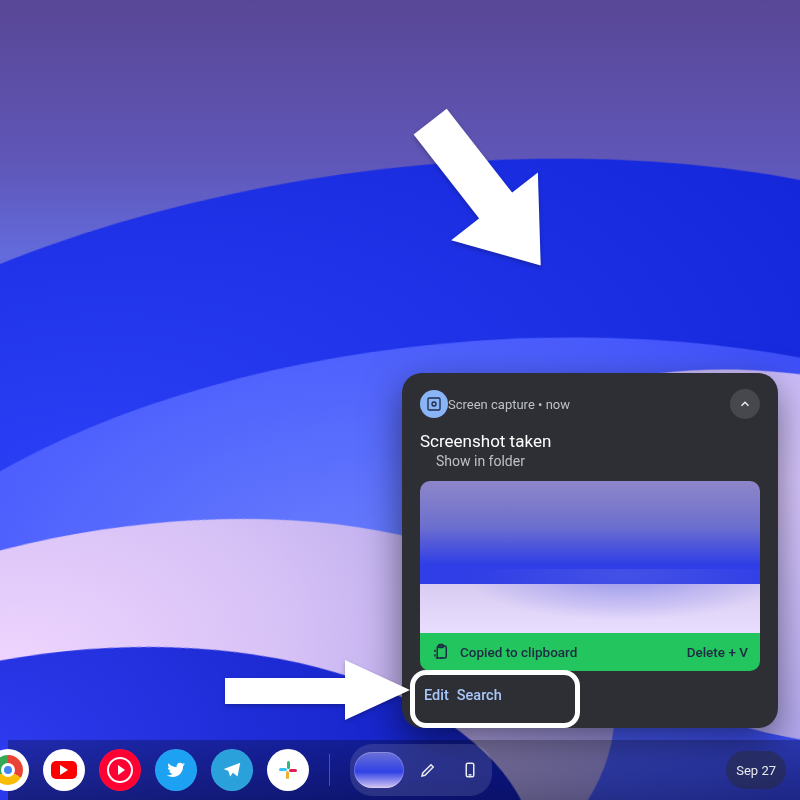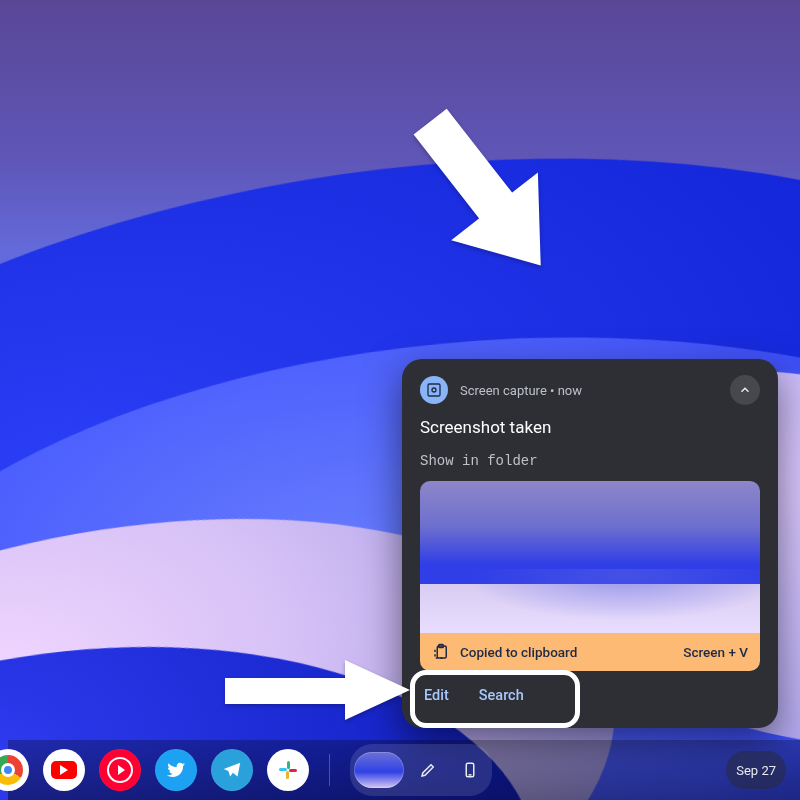--- a/index.html
+++ b/index.html
@@ -172,39 +172,39 @@
     width: 376px;
     border-radius: 20px;
     background: #2d2f35;
     color: #e8eaed;
     box-shadow: 0 14px 38px rgba(0,0,0,.5);
     overflow: hidden;
     display:flex;flex-direction:column;
   }
   .notif-header {
     padding: 16px 18px 0 18px;
-    display:flex;align-items:center;gap:12px;
+    display:flex;align-items:center;
   }
   .notif-app-badge {
     width:28px;height:28px;border-radius:50%;
     background:#8ab4f8;display:flex;align-items:center;justify-content:center;
     color:#202124;
     flex:0 0 auto;
   }
   .notif-app-badge svg{stroke:#1f2a44;fill:none;}
   .notif-source { font-size:13px; color:#bdc1c6; }
   .notif-source .when::before{content:"  •  ";}
   .notif-collapse {
     width:30px;height:30px;border-radius:50%;
     background:#46484e;display:flex;align-items:center;justify-content:center;
     color:#e8eaed;flex:0 0 auto;
   }
   .notif-body { padding: 10px 18px 0 18px; }
-  .notif-title { font-size:17px; color:#fff; margin:2px 0 16px; }
-  .notif-sub   { font-size:14px; color:#bdc1c6; margin:0 0 12px;font-family:Liberation Mono, monospace; }
+  .notif-title { font-size:17px; color:#fff; margin:2px 0 2px; }
+  .notif-sub   { font-size:14px; color:#bdc1c6; margin:0 16px 12px; }
 
   .notif-preview {
     margin: 0 18px;
     border-radius: 10px;
     overflow:hidden;
     height: 190px;
     display:flex;flex-direction:column;
   }
   .preview-img {
     flex:1;
@@ -216,29 +216,29 @@
       #d8ccf1 68%,
       #e9ddff 100%);
     position:relative;
   }
   .preview-img::after{ 
     content:"";position:absolute;left:0;right:0;bottom:0;height:42%;
     background: radial-gradient(ellipse at 60% 10%, rgba(90,100,230,.5) 0%, rgba(233,221,255,0) 55%);
   }
   .clip-bar {
     height: 38px;
-    background:#fdba74;color:#1f2a44;
+    background:#22c55e;color:#1f2a44;
     display:flex;align-items:center;gap:10px;
     padding:0 12px;font-size:13.5px;font-weight:500;
   }
   .clip-bar .kbd{margin-left:auto;font-weight:500;}
 
   .notif-actions {
     padding: 10px 24px 18px 18px;
-    display:flex;gap:22px;
+    display:flex;
   }
   .notif-actions .act {
     color:#a8c7fa;font-size:14.5px;font-weight:500;
     padding:6px 4px;cursor:pointer;
   }
 
   
   .anno { position:absolute; pointer-events:none; }
   .anno-box {
     border: 5px solid #fff;
@@ -288,21 +288,21 @@
 
   <div class="notif-preview">
     <div class="preview-img"></div>
     <div class="clip-bar">
       <svg width="18" height="18" viewBox="0 0 24 24" fill="none" stroke="#1f2a44" stroke-width="2">
         <rect x="7" y="4" width="12" height="16" rx="2"></rect>
         <rect x="9" y="2" width="6" height="4" rx="1"></rect>
         <path d="M4 9v11h11" stroke-dasharray="3 3"></path>
       </svg>
       <span>Copied to clipboard</span>
-      <span class="kbd">Screen + V</span>
+      <span class="kbd">Delete + V</span>
     </div>
   </div>
 
   <div class="notif-actions">
     <div class="act">Edit</div>
     <div class="act">Search</div>
   </div>
 </div>
 
 <div class="shelf">

